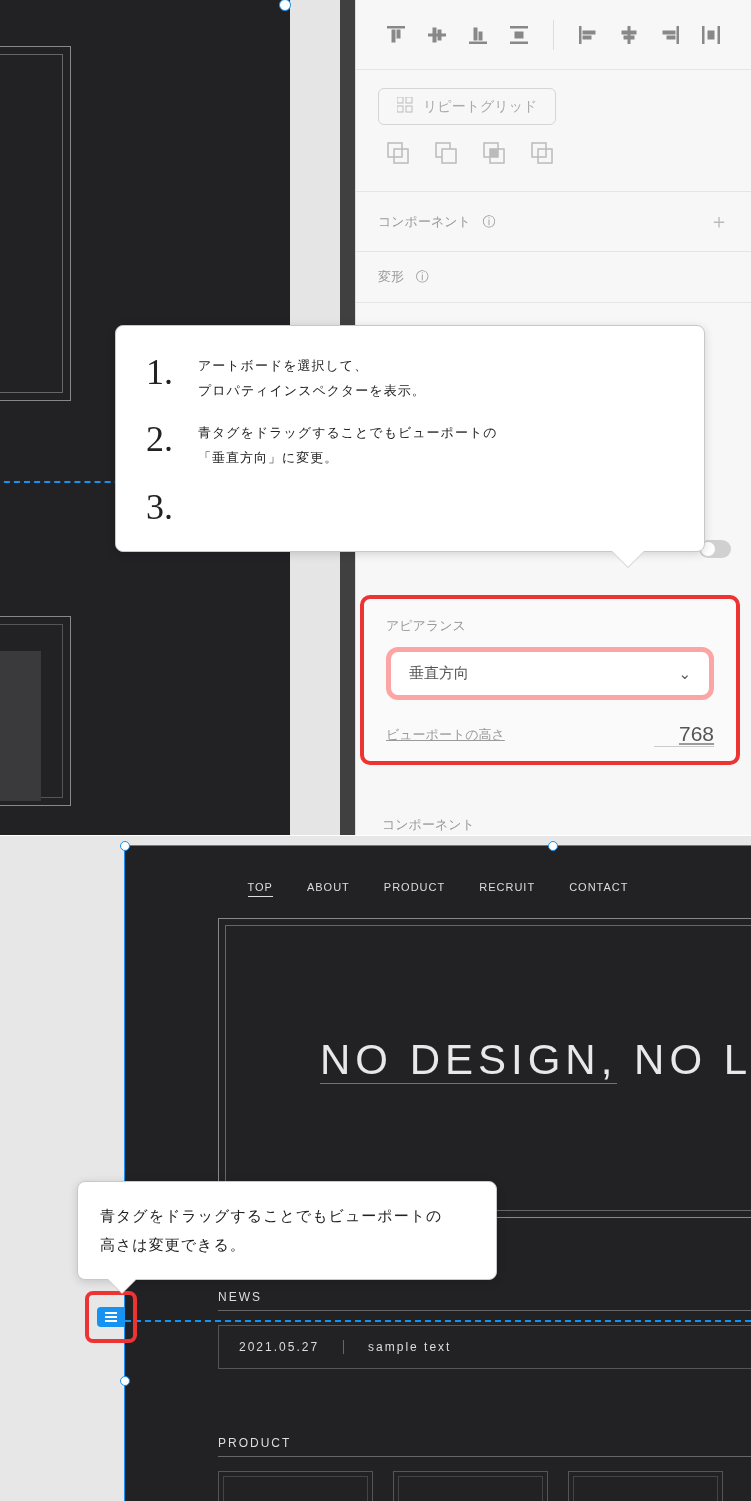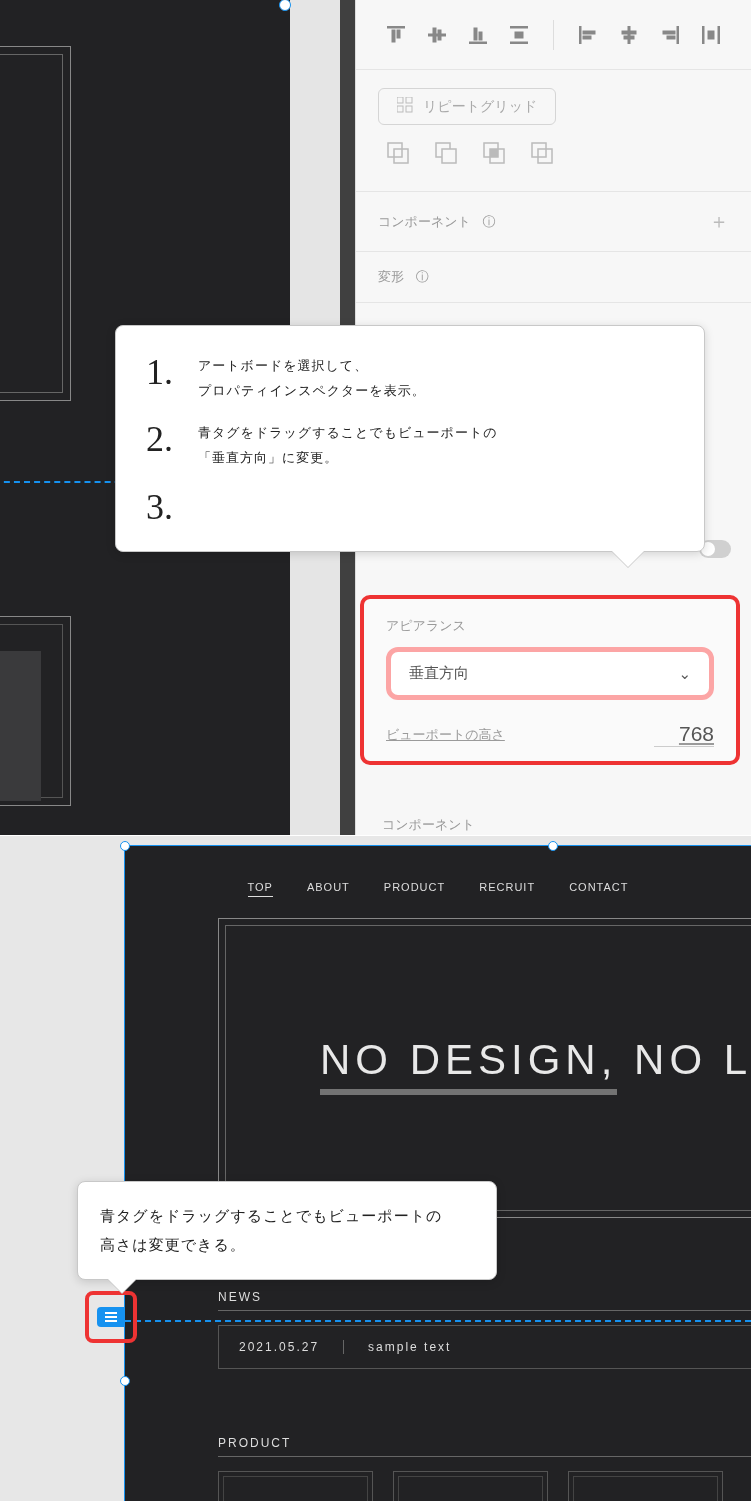--- a/index.html
+++ b/index.html
@@ -326,21 +326,21 @@
   .headline-bottom {
     position: absolute;
     left: 320px; top: 200px;
     font-size: 42px;
     font-weight: 100;
     color: #e8e8e8;
     letter-spacing: 5px;
     font-family: "Helvetica Neue", sans-serif;
     white-space: nowrap;
   }
-  .headline-bottom .ul { border-bottom: 6px solid #737373; padding-bottom: 6px;}
+  .headline-bottom .ul { border-bottom: 1px solid #737373; }
 
   .dashed-bottom {
     position: absolute;
     left: 125px; top: 484px;
     width: 626px;
     border-top: 2px dashed #1692f0;
     z-index: 4;
   }
 
   .viewport-tag-box {

